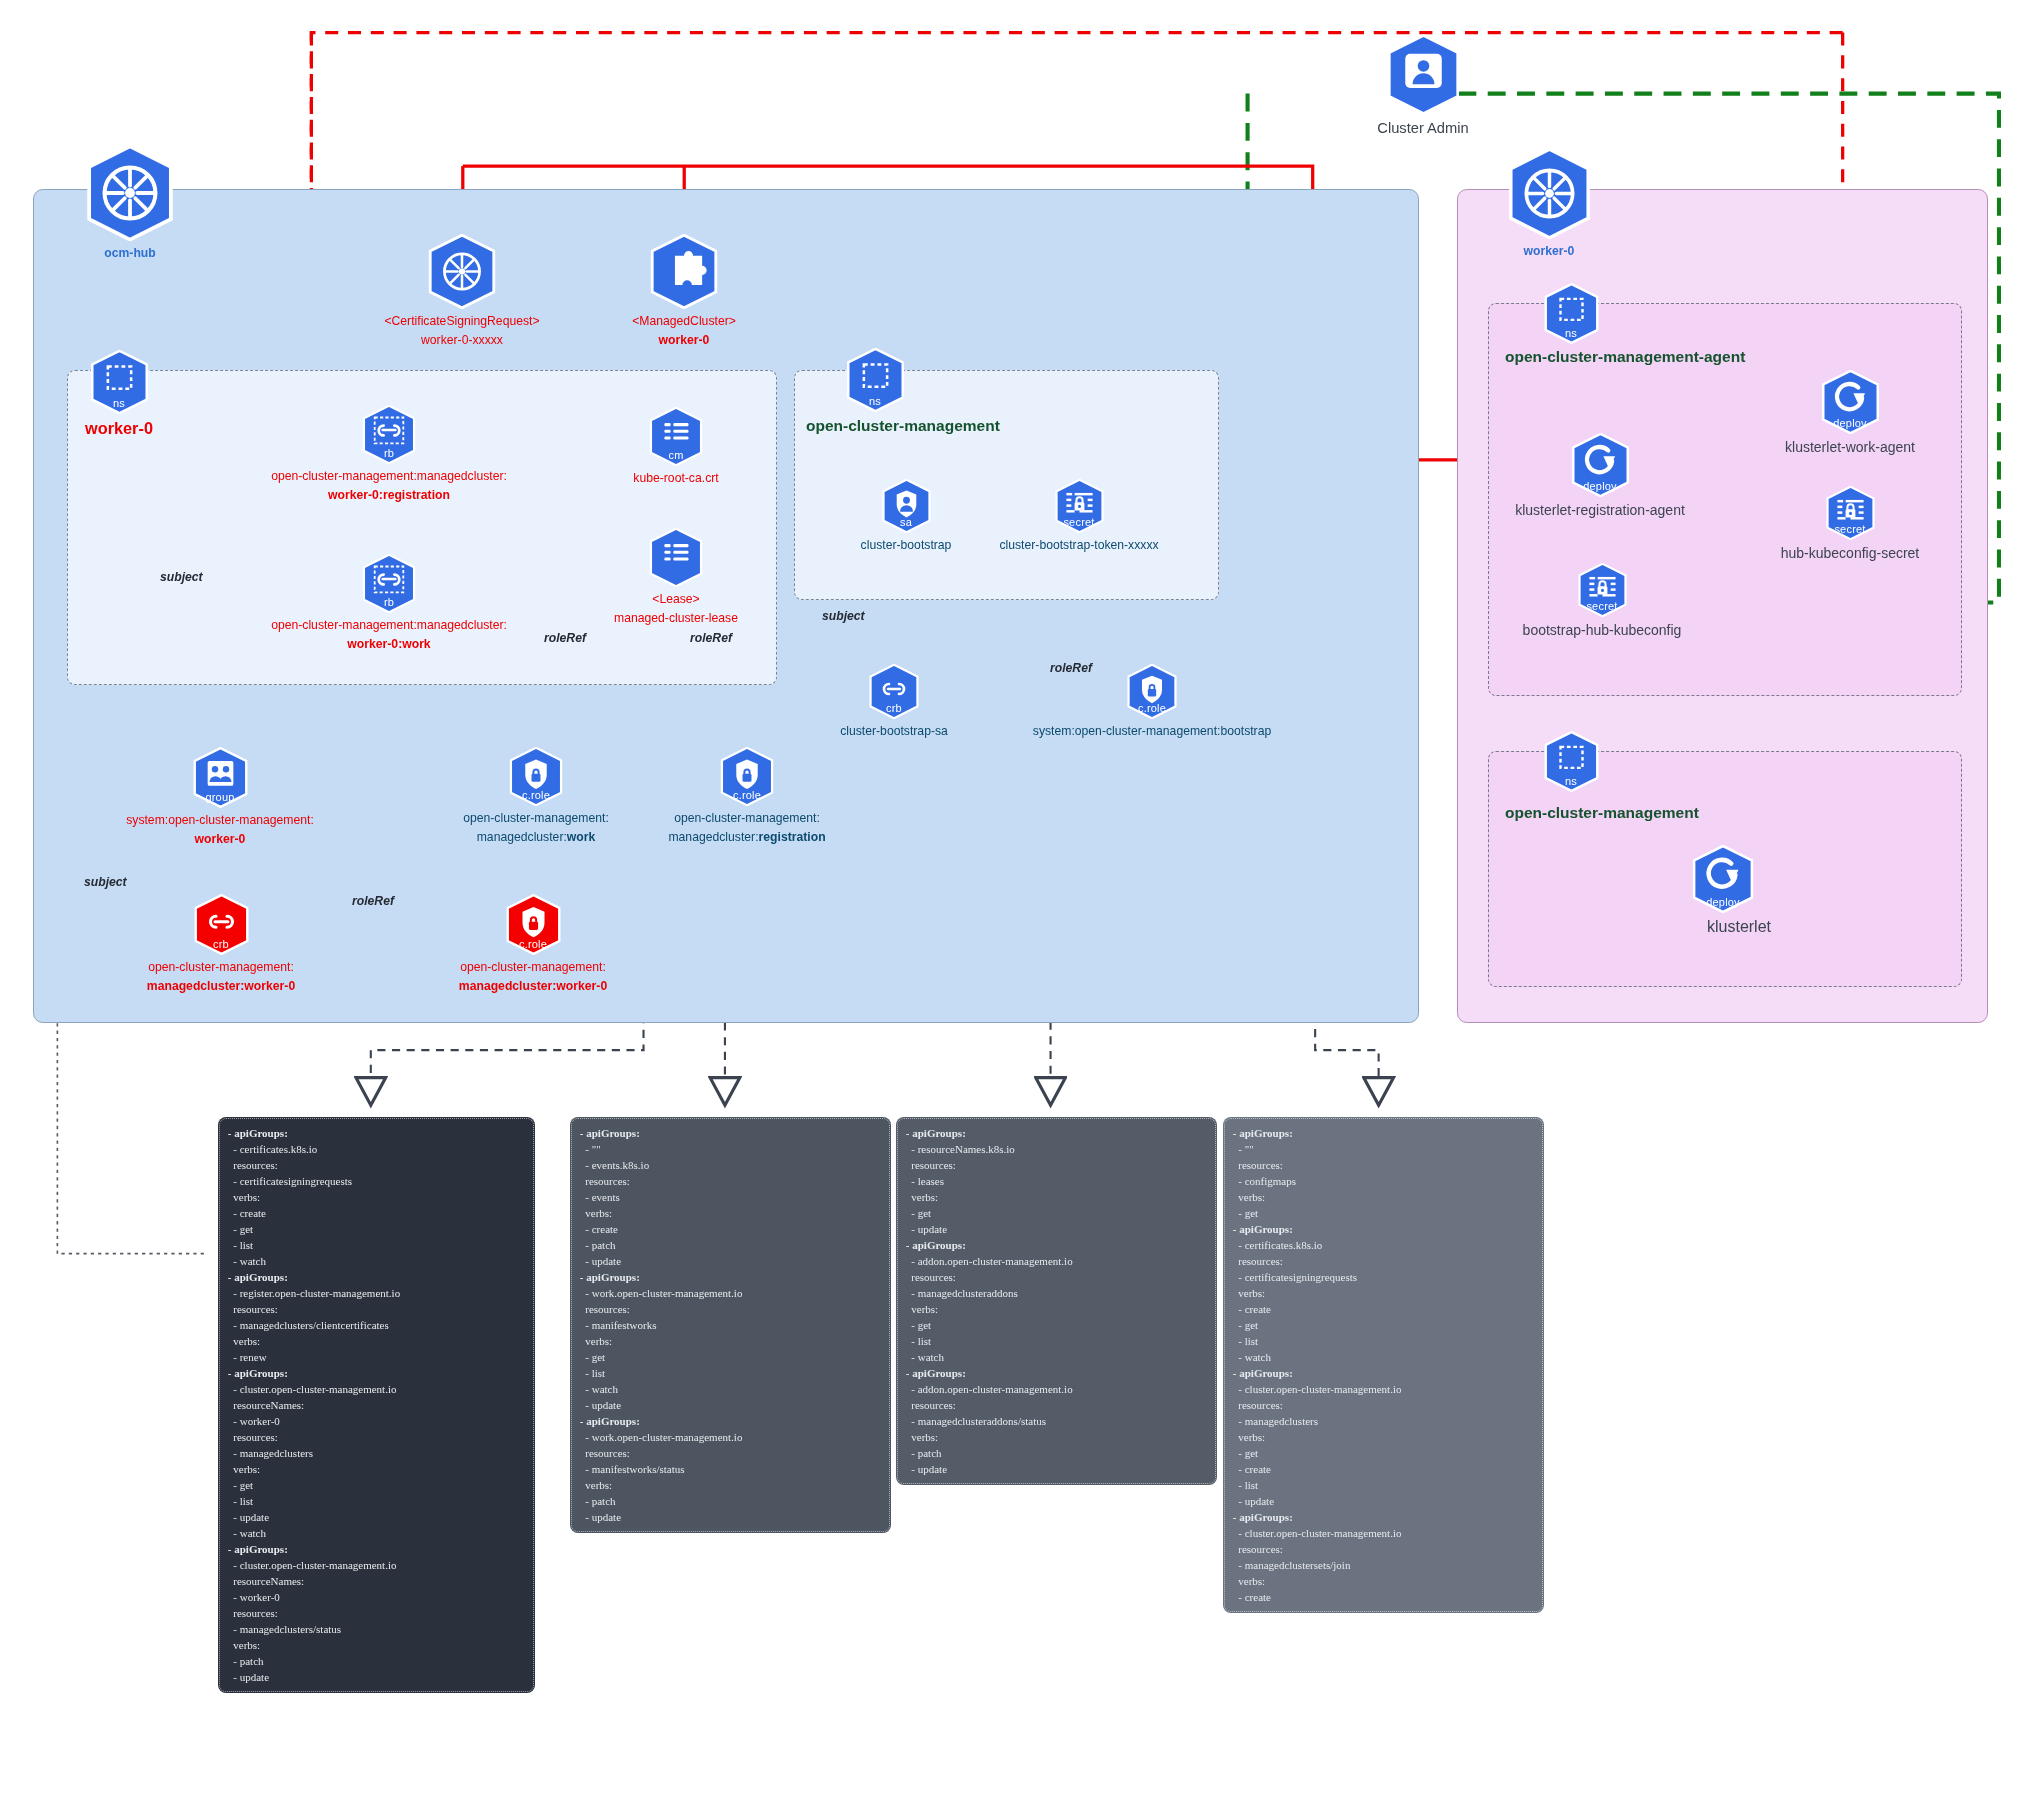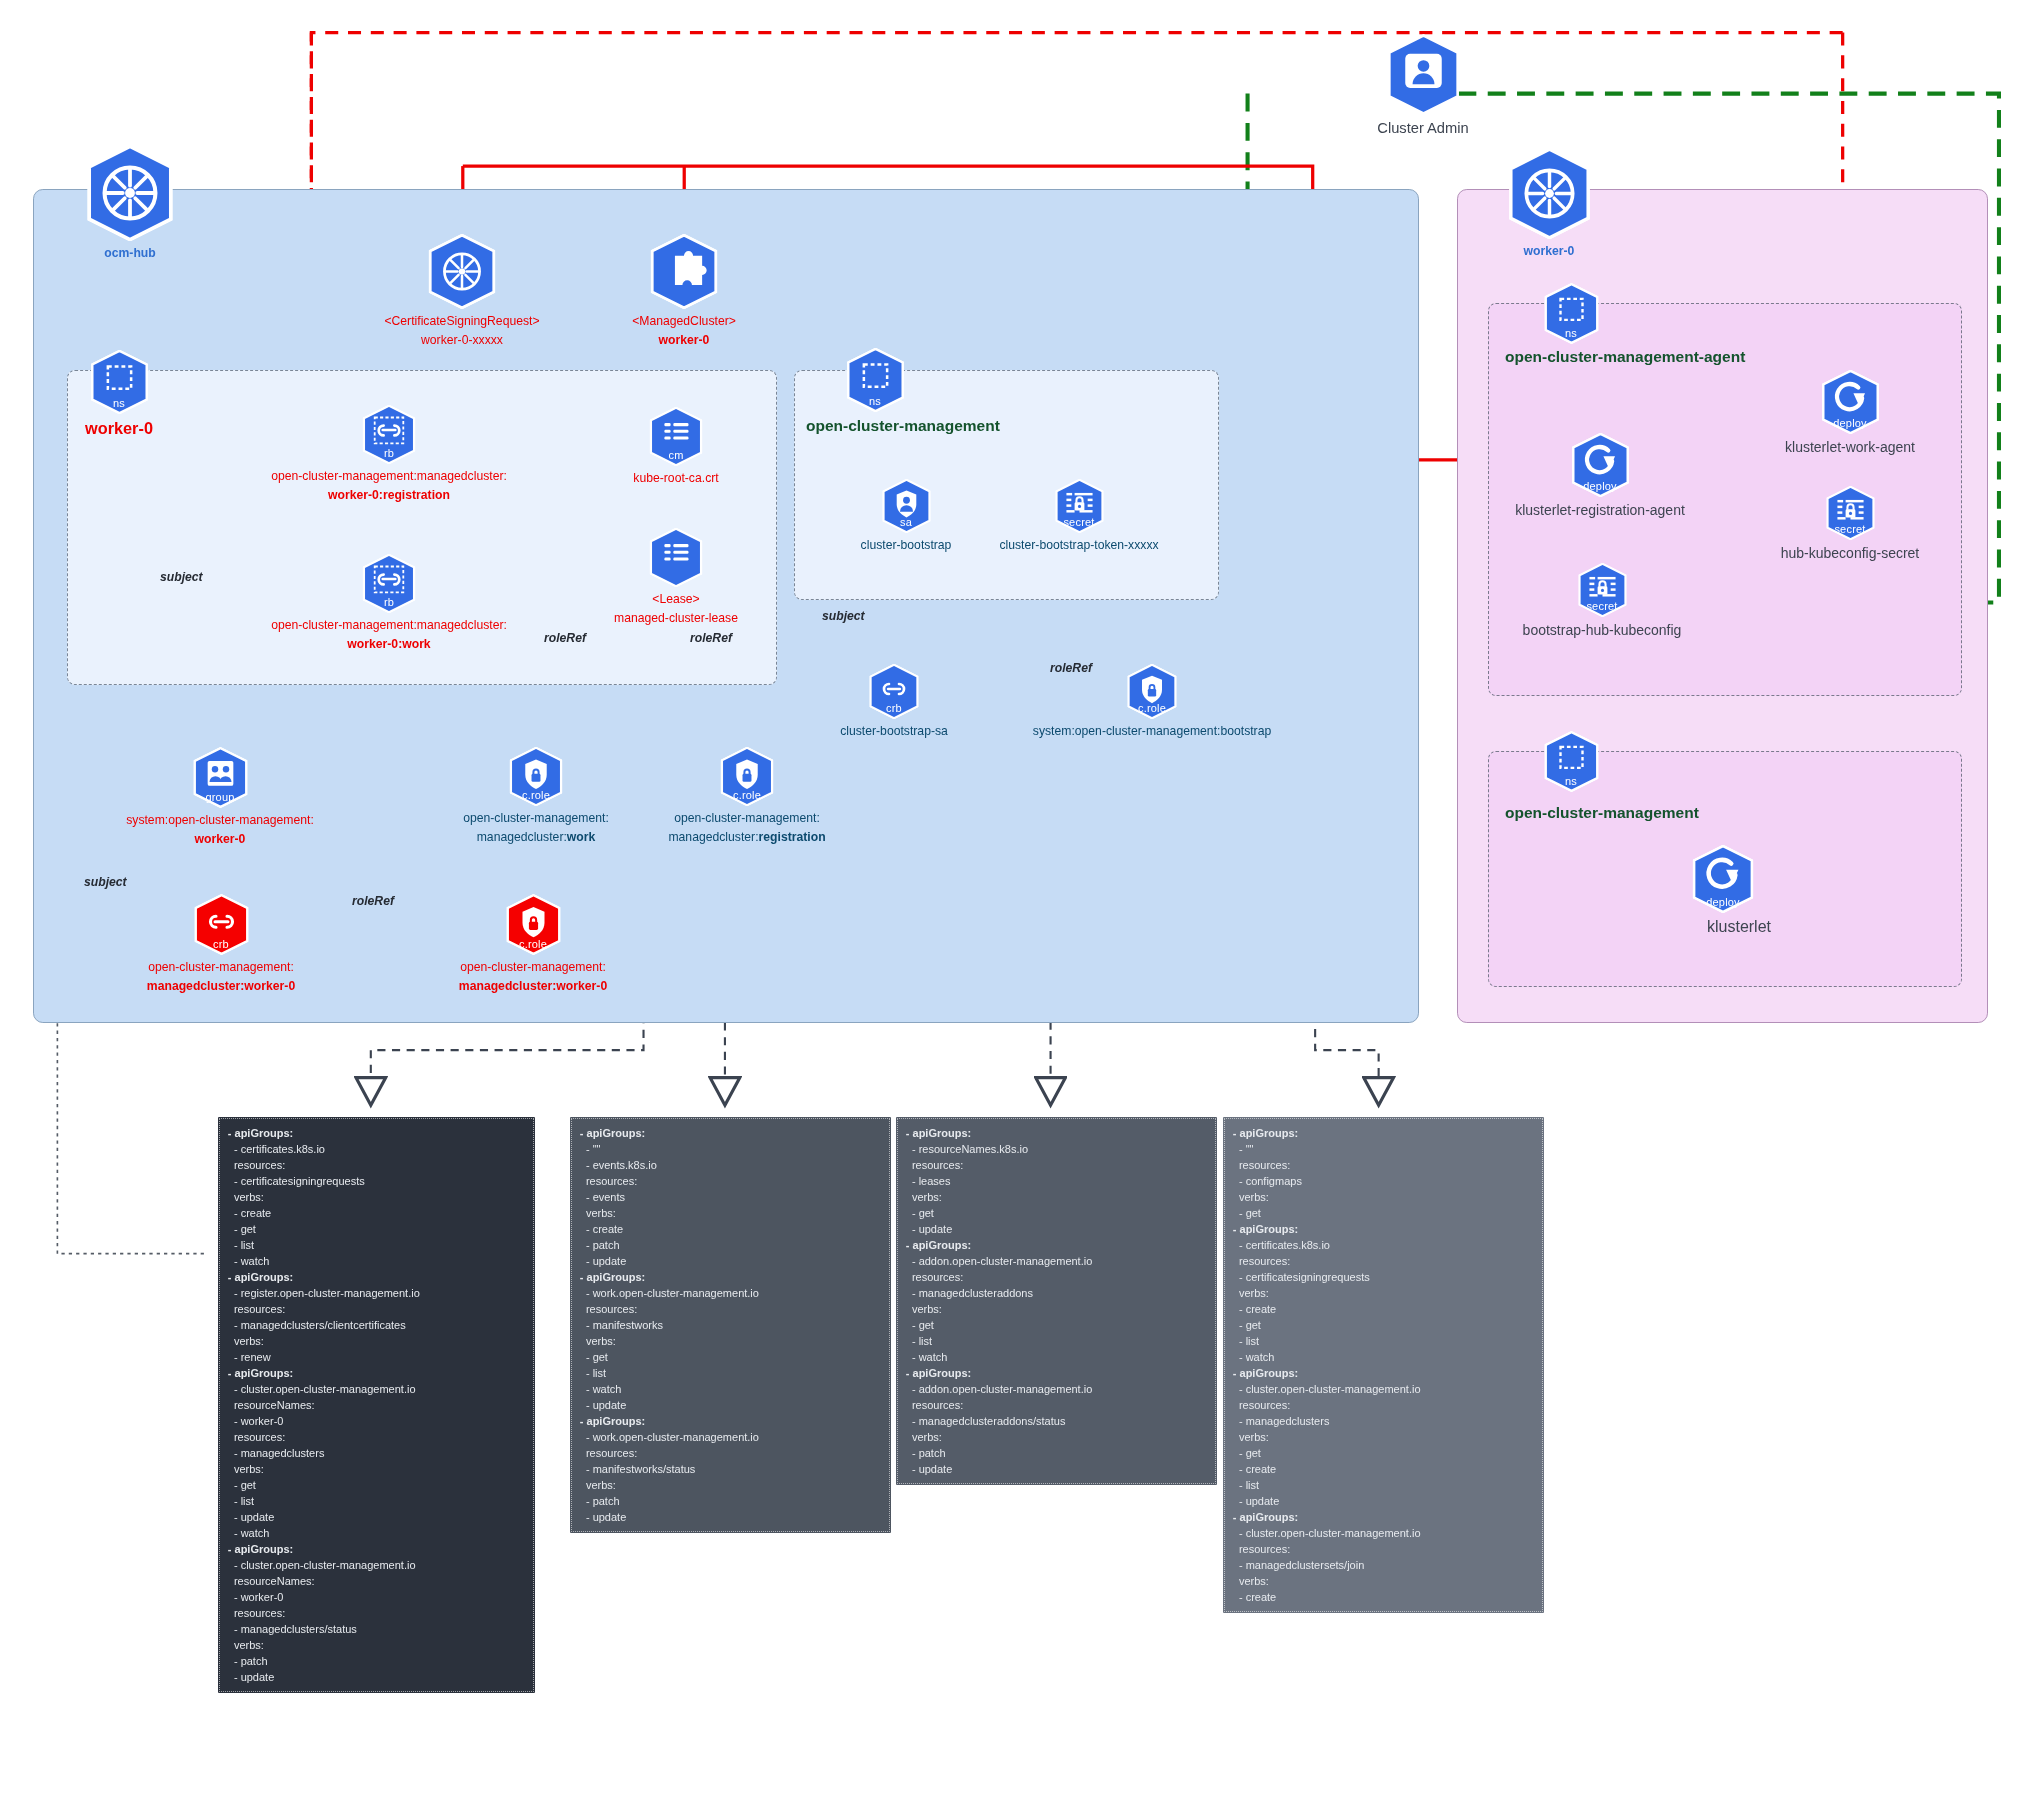--- a/index.html
+++ b/index.html
@@ -25,22 +25,22 @@
   
   .red{color:#ee0000;}
   .gray{color:#0c4a6e;}
   .dark{color:#3d4450;}
   .b{font-weight:bold;}
   .title-k8s{font-size:19.5px;font-weight:bold;color:#2f6fd0;}
   .ns-title{font-size:15.5px;font-weight:bold;color:#14532d;white-space:nowrap;}
   .ns-title.red{color:#ee0000;font-size:16.3px;}
   .edge-lbl{position:absolute;font-size:12.2px;font-style:italic;font-weight:bold;color:#262b33;white-space:nowrap;}
   
-  .yaml{position:absolute;border-radius:1px;padding:8.1px 9.8px;color:#e7eaee;
-        font-family:Liberation Sans, sans-serif;font-size:11px;line-height:1.455;
+  .yaml{position:absolute;border-radius:8px;padding:8.1px 9.8px;color:#e7eaee;
+        font-family:Liberation Serif, serif;font-size:11px;line-height:1.455;
         outline:1.6px dotted rgba(255,255,255,.55);outline-offset:-2.4px;}
   .yaml .hd{font-weight:bold;}
   .yaml span.row{display:block;white-space:pre;}
   svg.overlay{position:absolute;left:0;top:0;width:2036px;height:1804px;pointer-events:none;}
 </style>
 </head>
 <body>
 
 <div id="stage">
 

